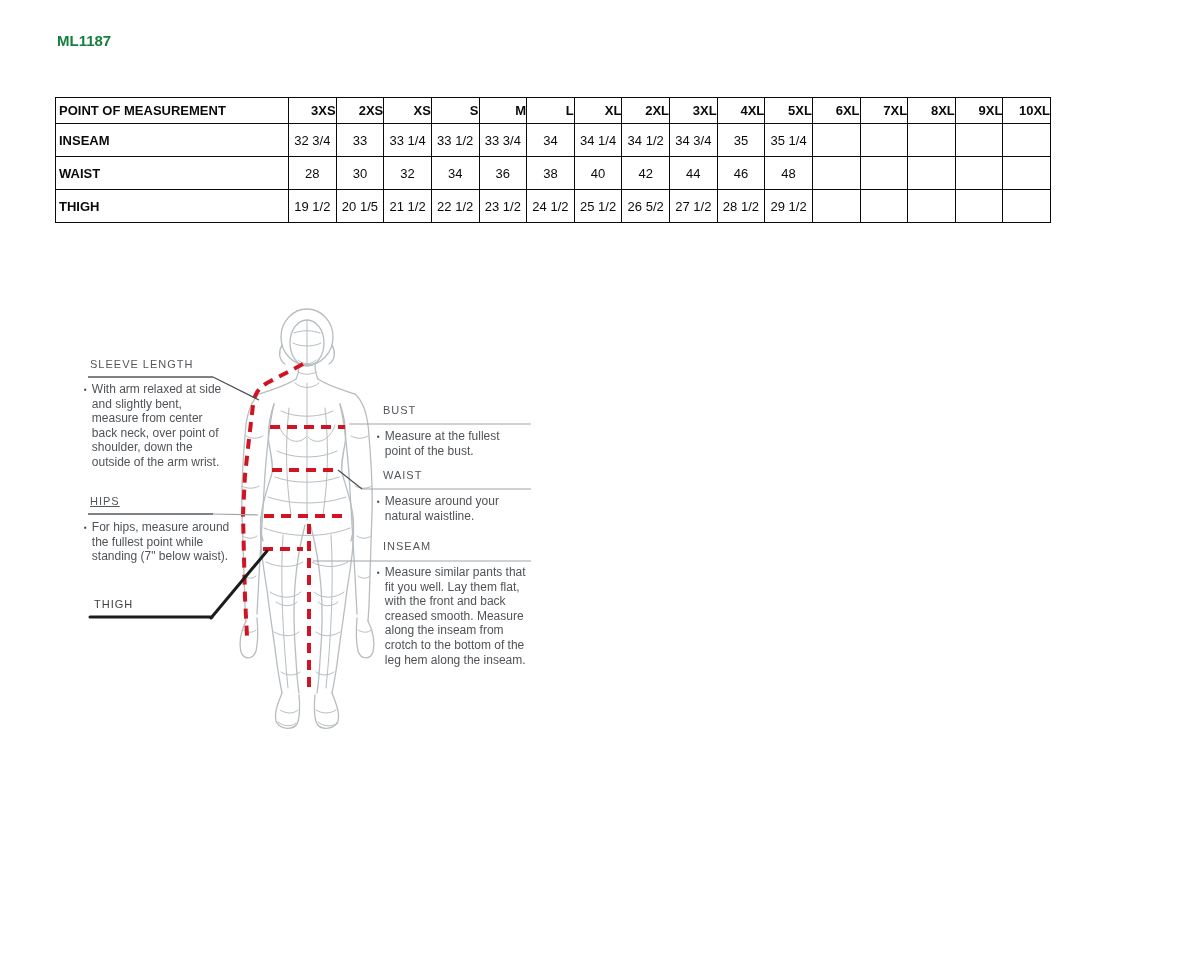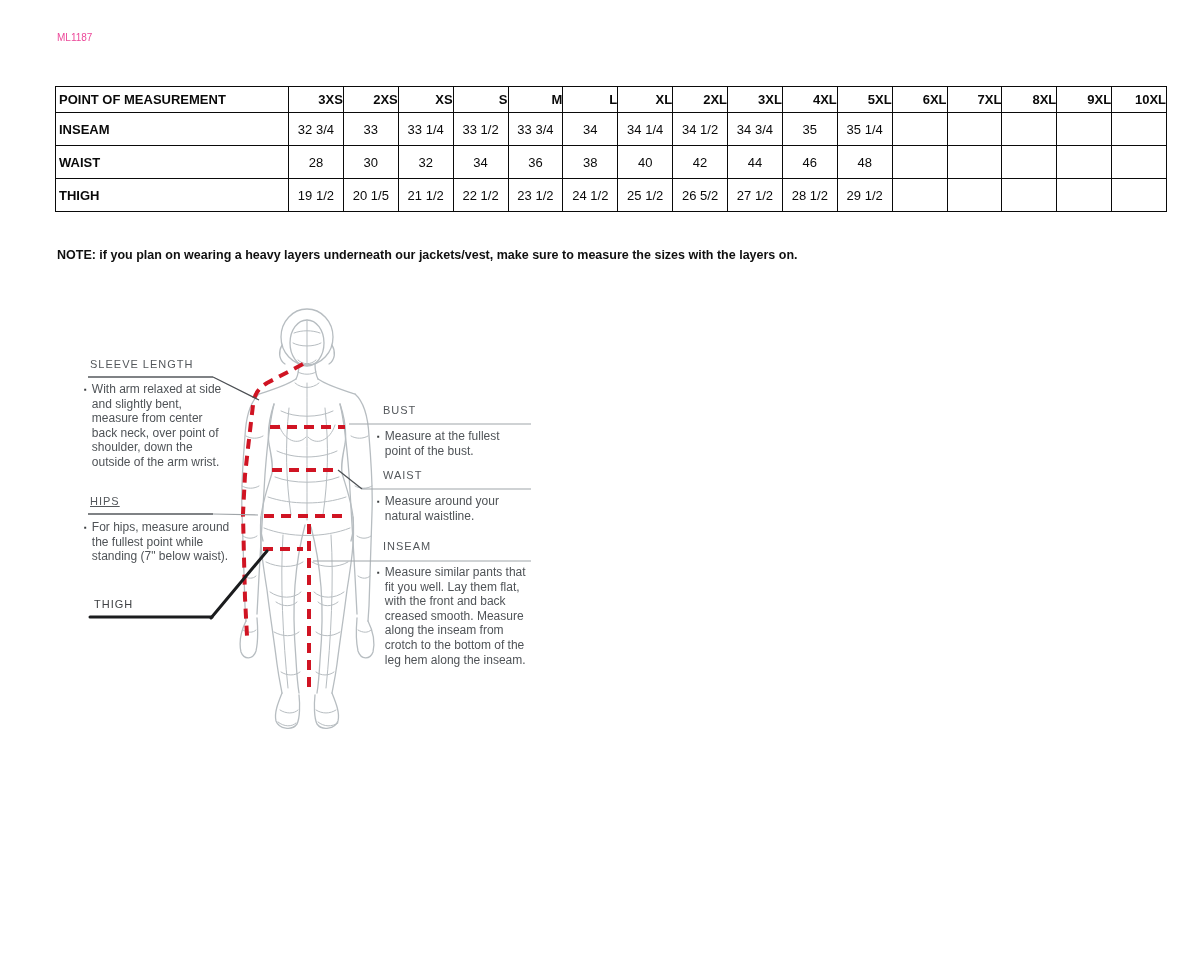--- a/index.html
+++ b/index.html
@@ -5,23 +5,23 @@
   :root{
     --measure-red:#d01423;
     --fig:#b7bdc1;
     --ink:#000000;
     --guide-ink:#53575b;
   }
   *{margin:0;padding:0;box-sizing:border-box;}
   body{background:#ffffff;font-family:"Liberation Sans",sans-serif;}
   .page{position:relative;width:1200px;height:969px;background:#ffffff;overflow:hidden;}
 
-  .doc-title{position:absolute;left:57px;top:32px;font-size:10px;font-weight:normal;color:#ec4899;}
-
-  table.size-table{position:absolute;left:55px;top:86px;width:1112px;border-collapse:collapse;table-layout:fixed;}
+  .doc-title{position:absolute;left:57px;top:32px;font-size:15px;font-weight:bold;color:#15803d;}
+
+  table.size-table{position:absolute;left:55px;top:97px;width:996px;border-collapse:collapse;table-layout:fixed;}
   table.size-table th,table.size-table td{border:1.5px solid #0a0a0a;font-size:13px;color:#0a0a0a;overflow:hidden;white-space:nowrap;}
   table.size-table col.c-label{width:233px;}
   table.size-table thead th{height:26px;font-weight:bold;text-align:right;vertical-align:middle;}
   table.size-table thead th:first-child{text-align:left;padding-left:3px;}
   table.size-table tbody th{height:33px;text-align:left;font-weight:bold;padding-left:3px;vertical-align:middle;}
   table.size-table tbody td{height:33px;text-align:center;vertical-align:middle;font-weight:normal;}
 
   .note{position:absolute;left:57px;top:248px;font-size:12.5px;font-weight:bold;color:#101010;}
 
   svg.diagram-svg{position:absolute;left:0;top:0;pointer-events:none;}
@@ -135,21 +135,20 @@
           <td>29 1/2</td>
           <td></td>
           <td></td>
           <td></td>
           <td></td>
           <td></td>
         </tr>
       </tbody>
   </table>
 
-  <div class="note">NOTE: if you plan on wearing a heavy layers underneath our jackets/vest, make sure to measure the sizes with the layers on.</div>
 
   <svg class="diagram-svg" width="1200" height="969" viewBox="0 0 1200 969">
 
     <g>
 
       <ellipse class="fg" cx="307" cy="337" rx="26" ry="28"></ellipse>
       <ellipse class="fg" cx="307" cy="343" rx="17" ry="23"></ellipse>
       <path class="fg" d="M282,345 C278,352 279,360 285,364"></path>
       <path class="fg" d="M332,345 C336,352 335,360 329,364"></path>
       <path class="fg2" d="M307,320 L307,366"></path>

